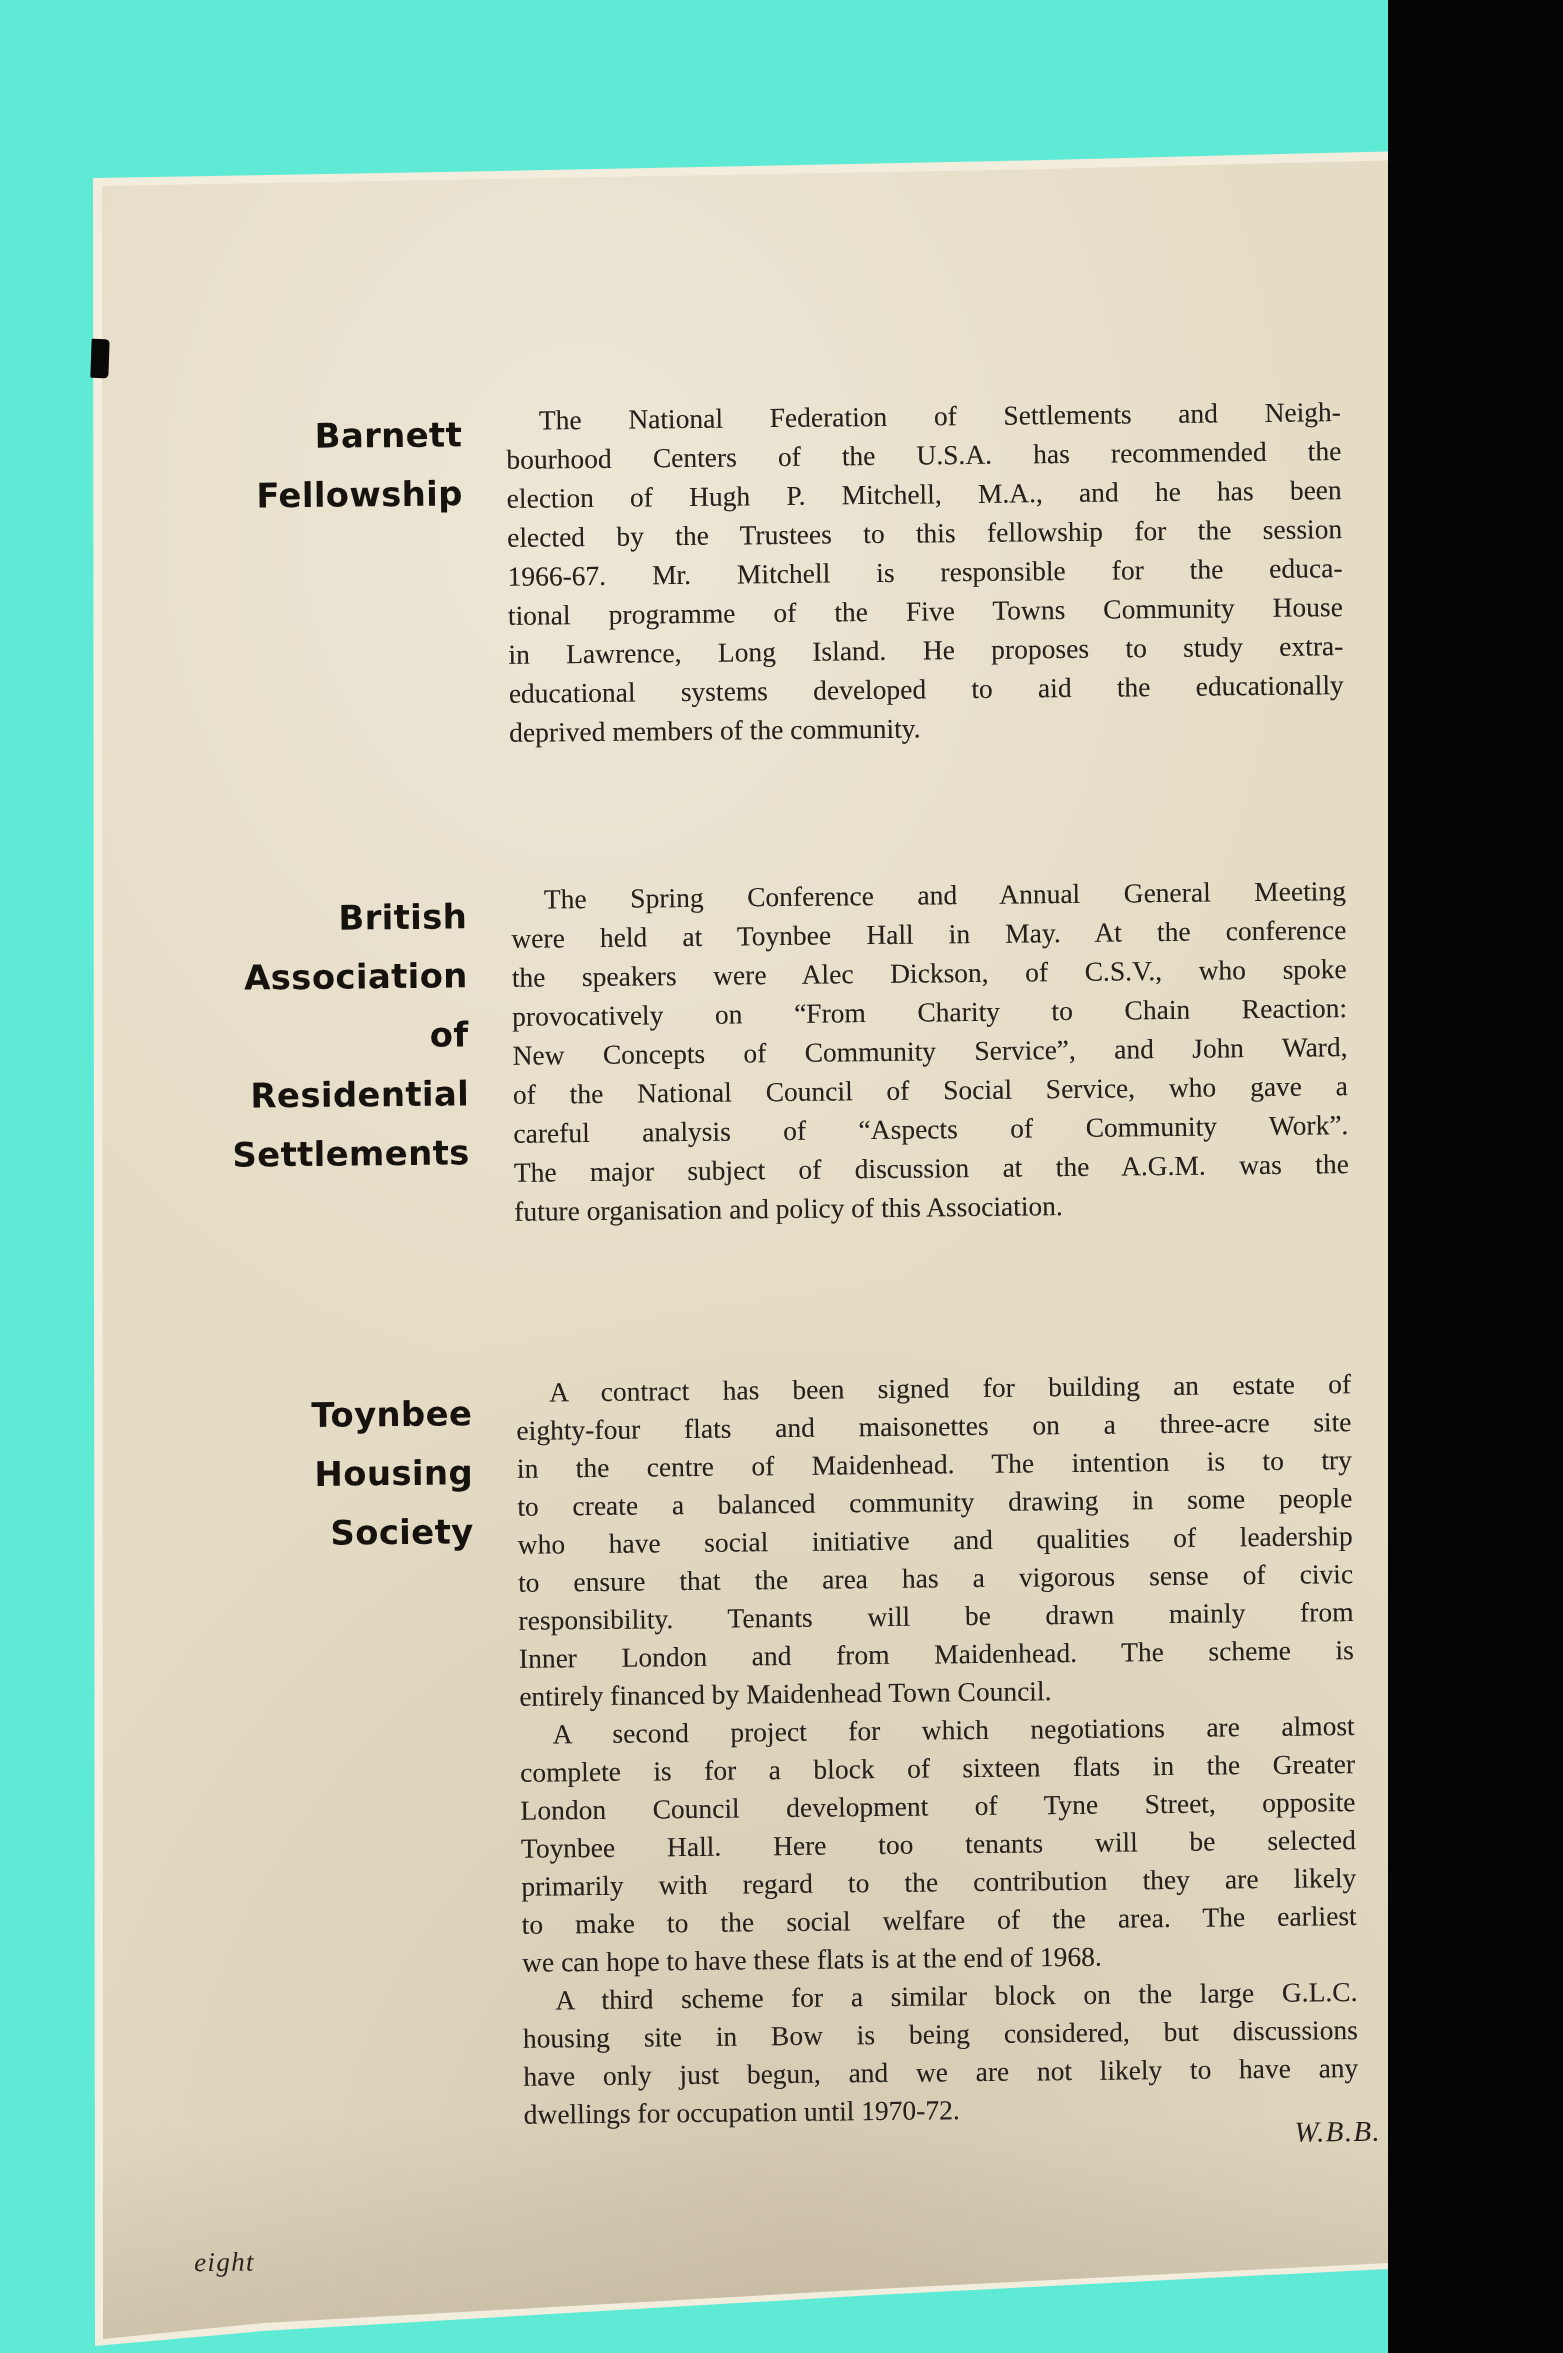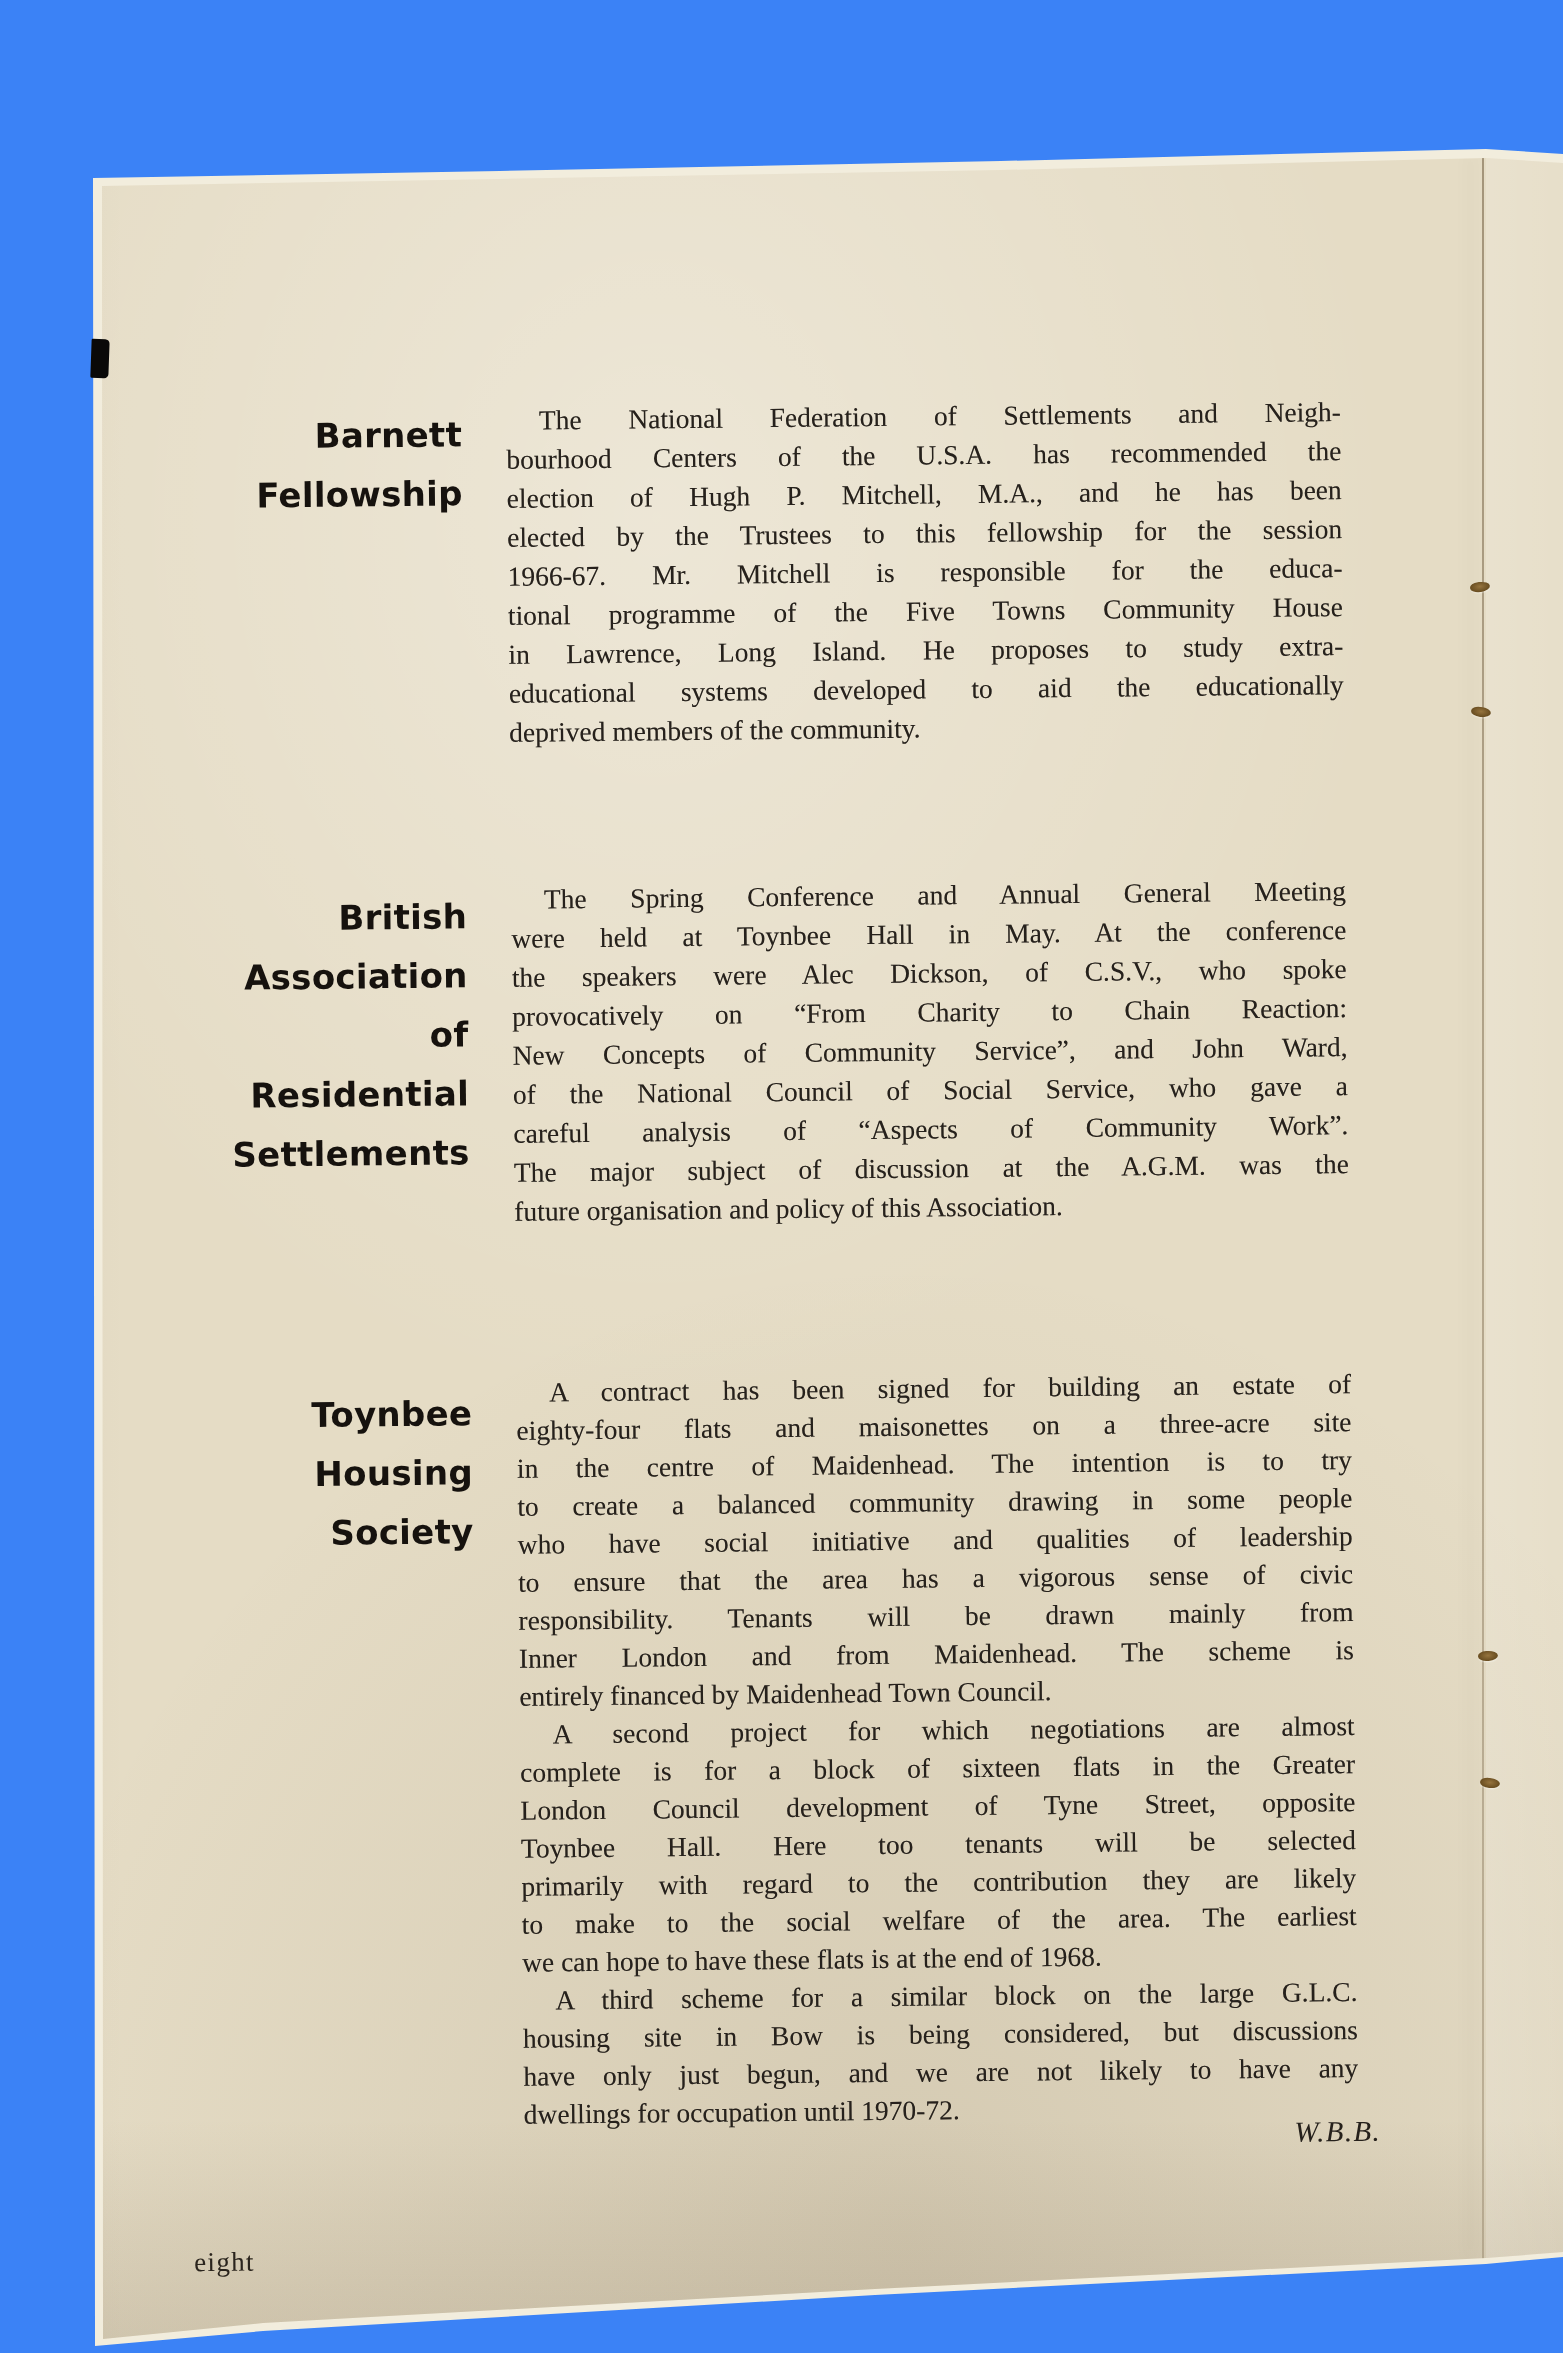--- a/index.html
+++ b/index.html
@@ -1,16 +1,16 @@
 <!DOCTYPE html>
 <html style="font-size:10px"><head>
 <meta charset="utf-8">
 <style>
   html,body{margin:0;padding:0;background:#060505;}
-  .stage{position:relative;width:1563px;height:2354px;overflow:hidden;background:#3b82f6;
+  .stage{position:relative;width:1388px;height:2354px;overflow:hidden;background:#5eead4;
          font-family:"Liberation Serif",serif;}
 
   
   .edges{position:absolute;inset:0;background:#f2eddd;
     clip-path:polygon(93px 178px,500px 171px,1001px 161px,1486px 149px,1563px 154px,
                       1563px 2257px,1486px 2264px,875px 2295px,263px 2331px,95px 2346px);}
 
   
   .paper{position:absolute;inset:0;
     background:
@@ -52,21 +52,21 @@
     text-shadow:0 0 0.6px rgba(38,33,28,.35);}
   .bc1{top:398px;} .bc2{top:877px;} .bc3{top:1371px;}
   .bc1 .bl,.bc2 .bl{line-height:39px;}
   .bc3 .bl{line-height:38px;}
   .bl{text-align:justify;text-align-last:justify;}
   .bl.last{text-align-last:left;}
   .bl.ind{text-indent:33px;}
 
   .sig{position:absolute;left:1063px;top:2121px;width:308px;text-align:right;
     font-style:italic;font-size:29px;color:#26211c;letter-spacing:1.3px;}
-  .pnum{position:absolute;left:183px;top:2241px;font-size:27px;
+  .pnum{position:absolute;left:183px;top:2241px;font-style:italic;font-size:27px;
     color:#2a241d;letter-spacing:1.3px;}
 </style>
 </head>
 <body>
 
 <div class="stage">
   <div class="edges"></div>
 
   <div class="paper">
     <div class="vignette"></div>

